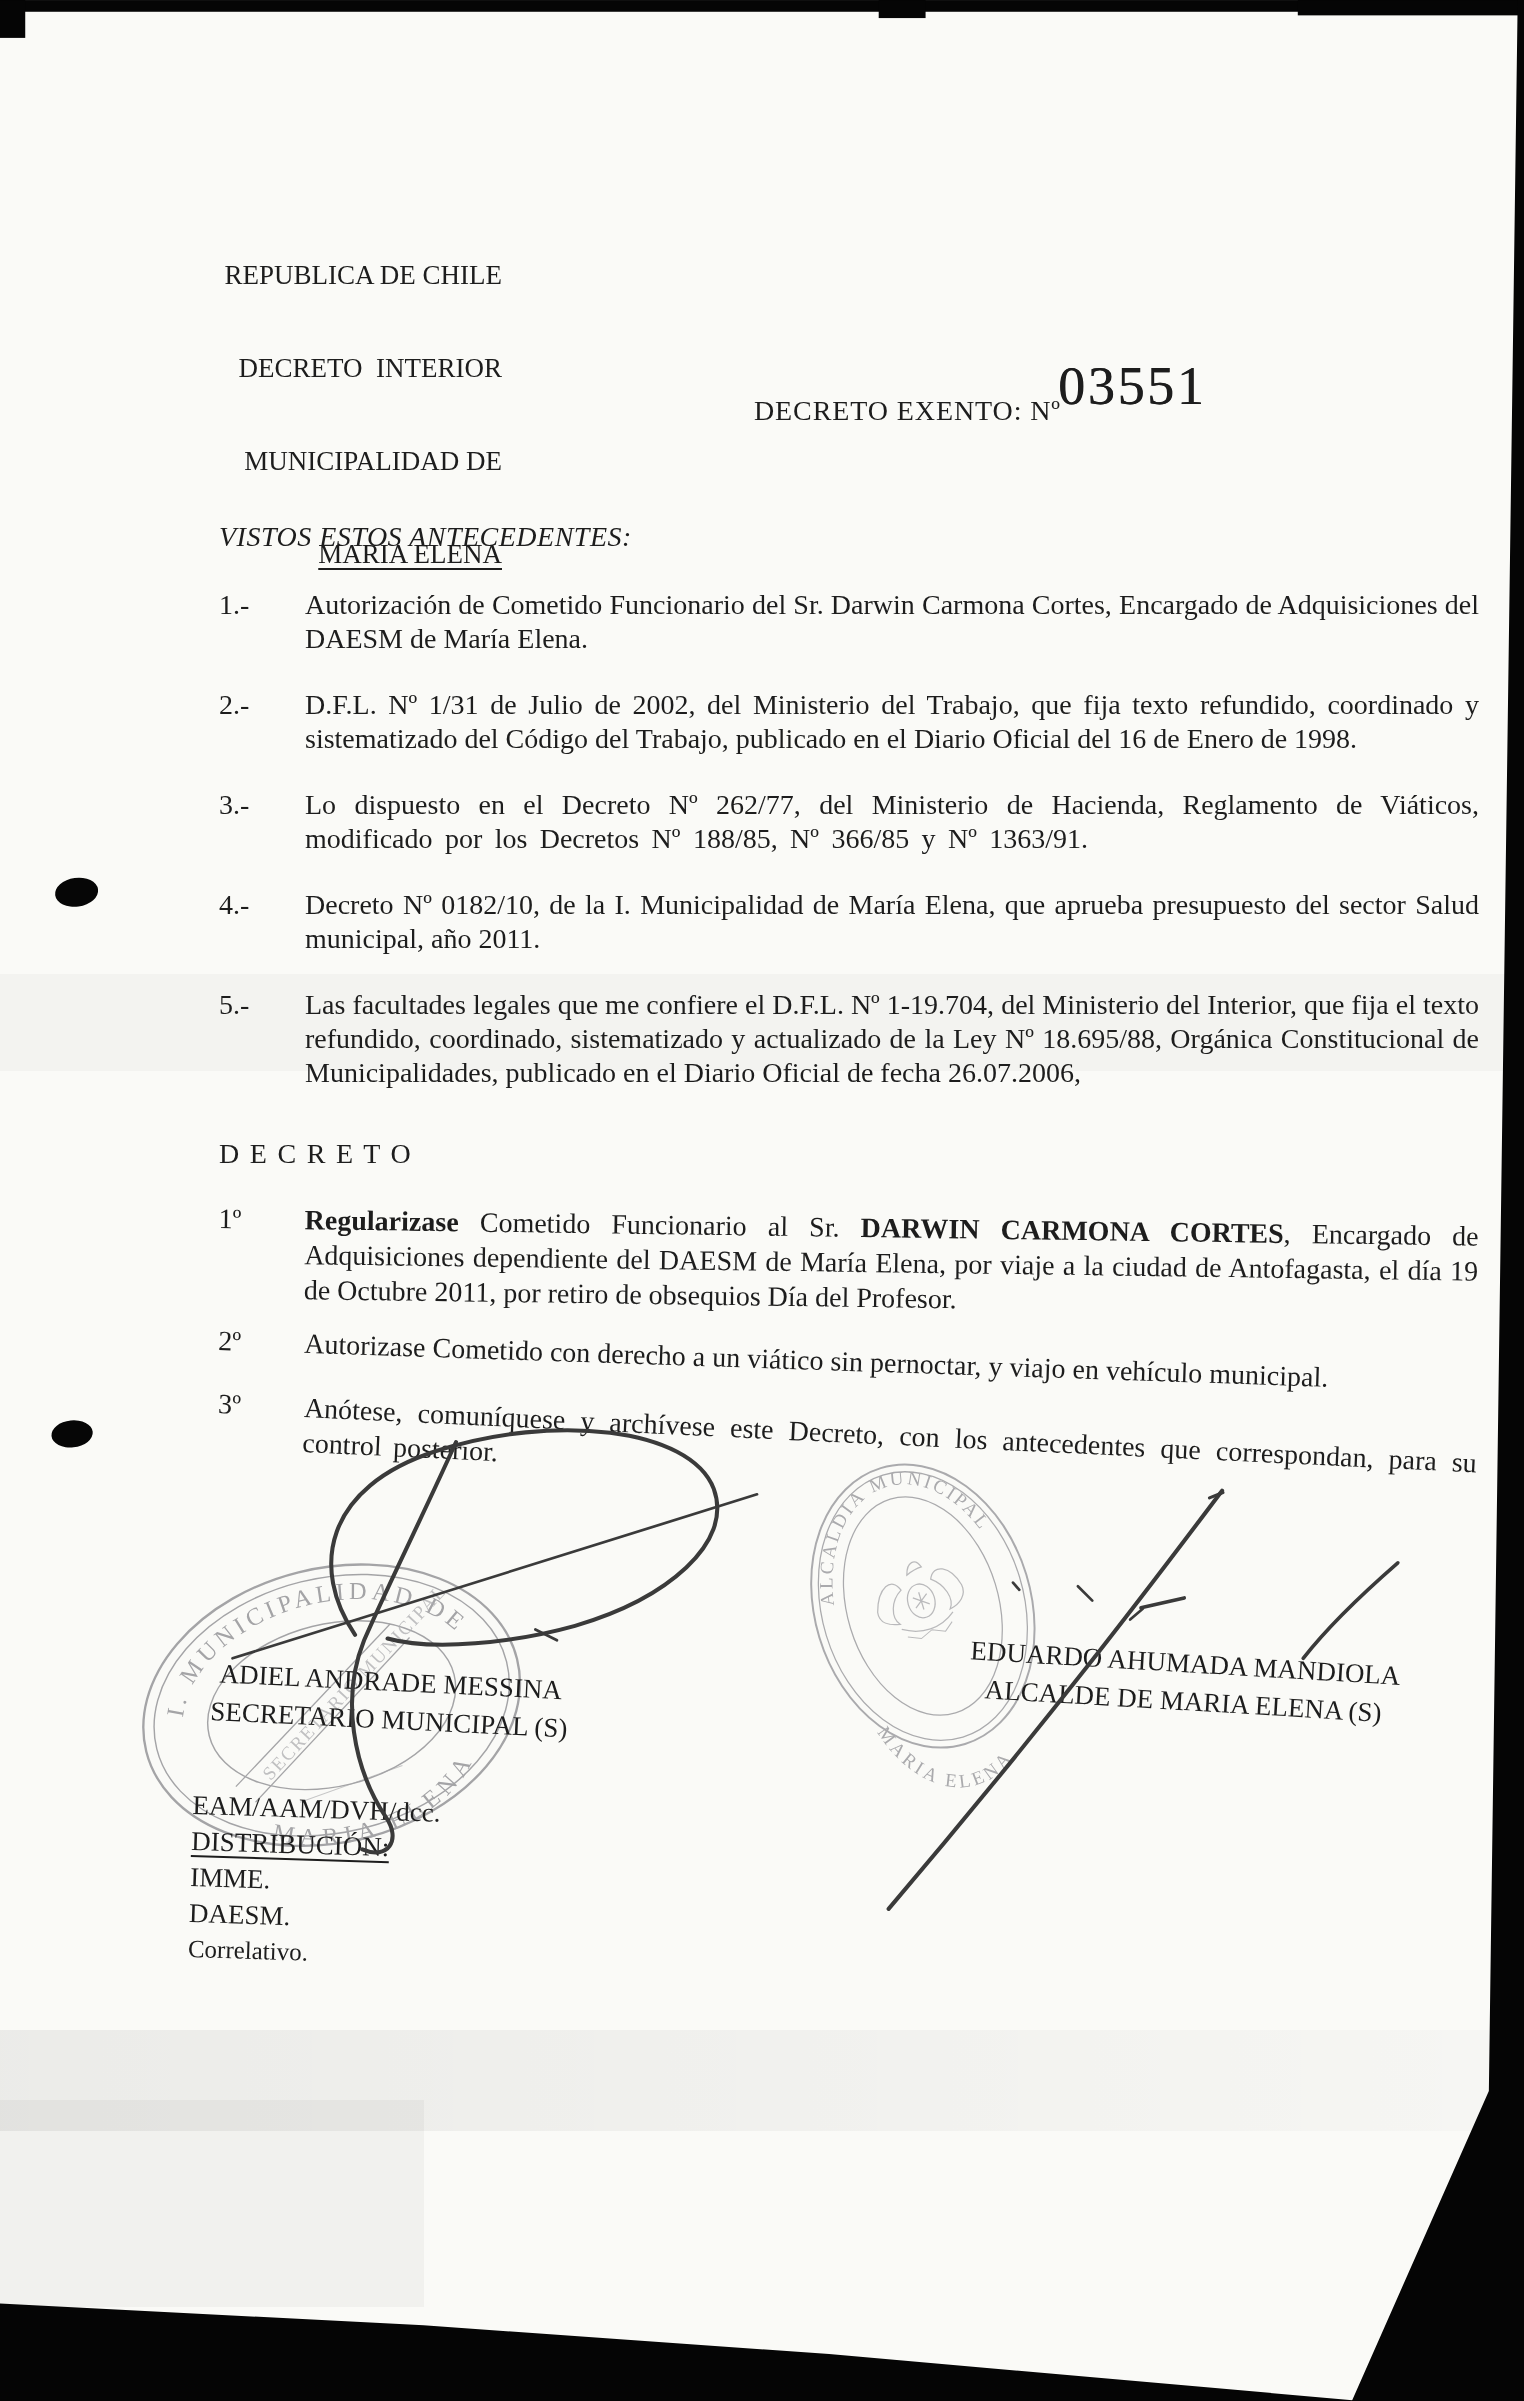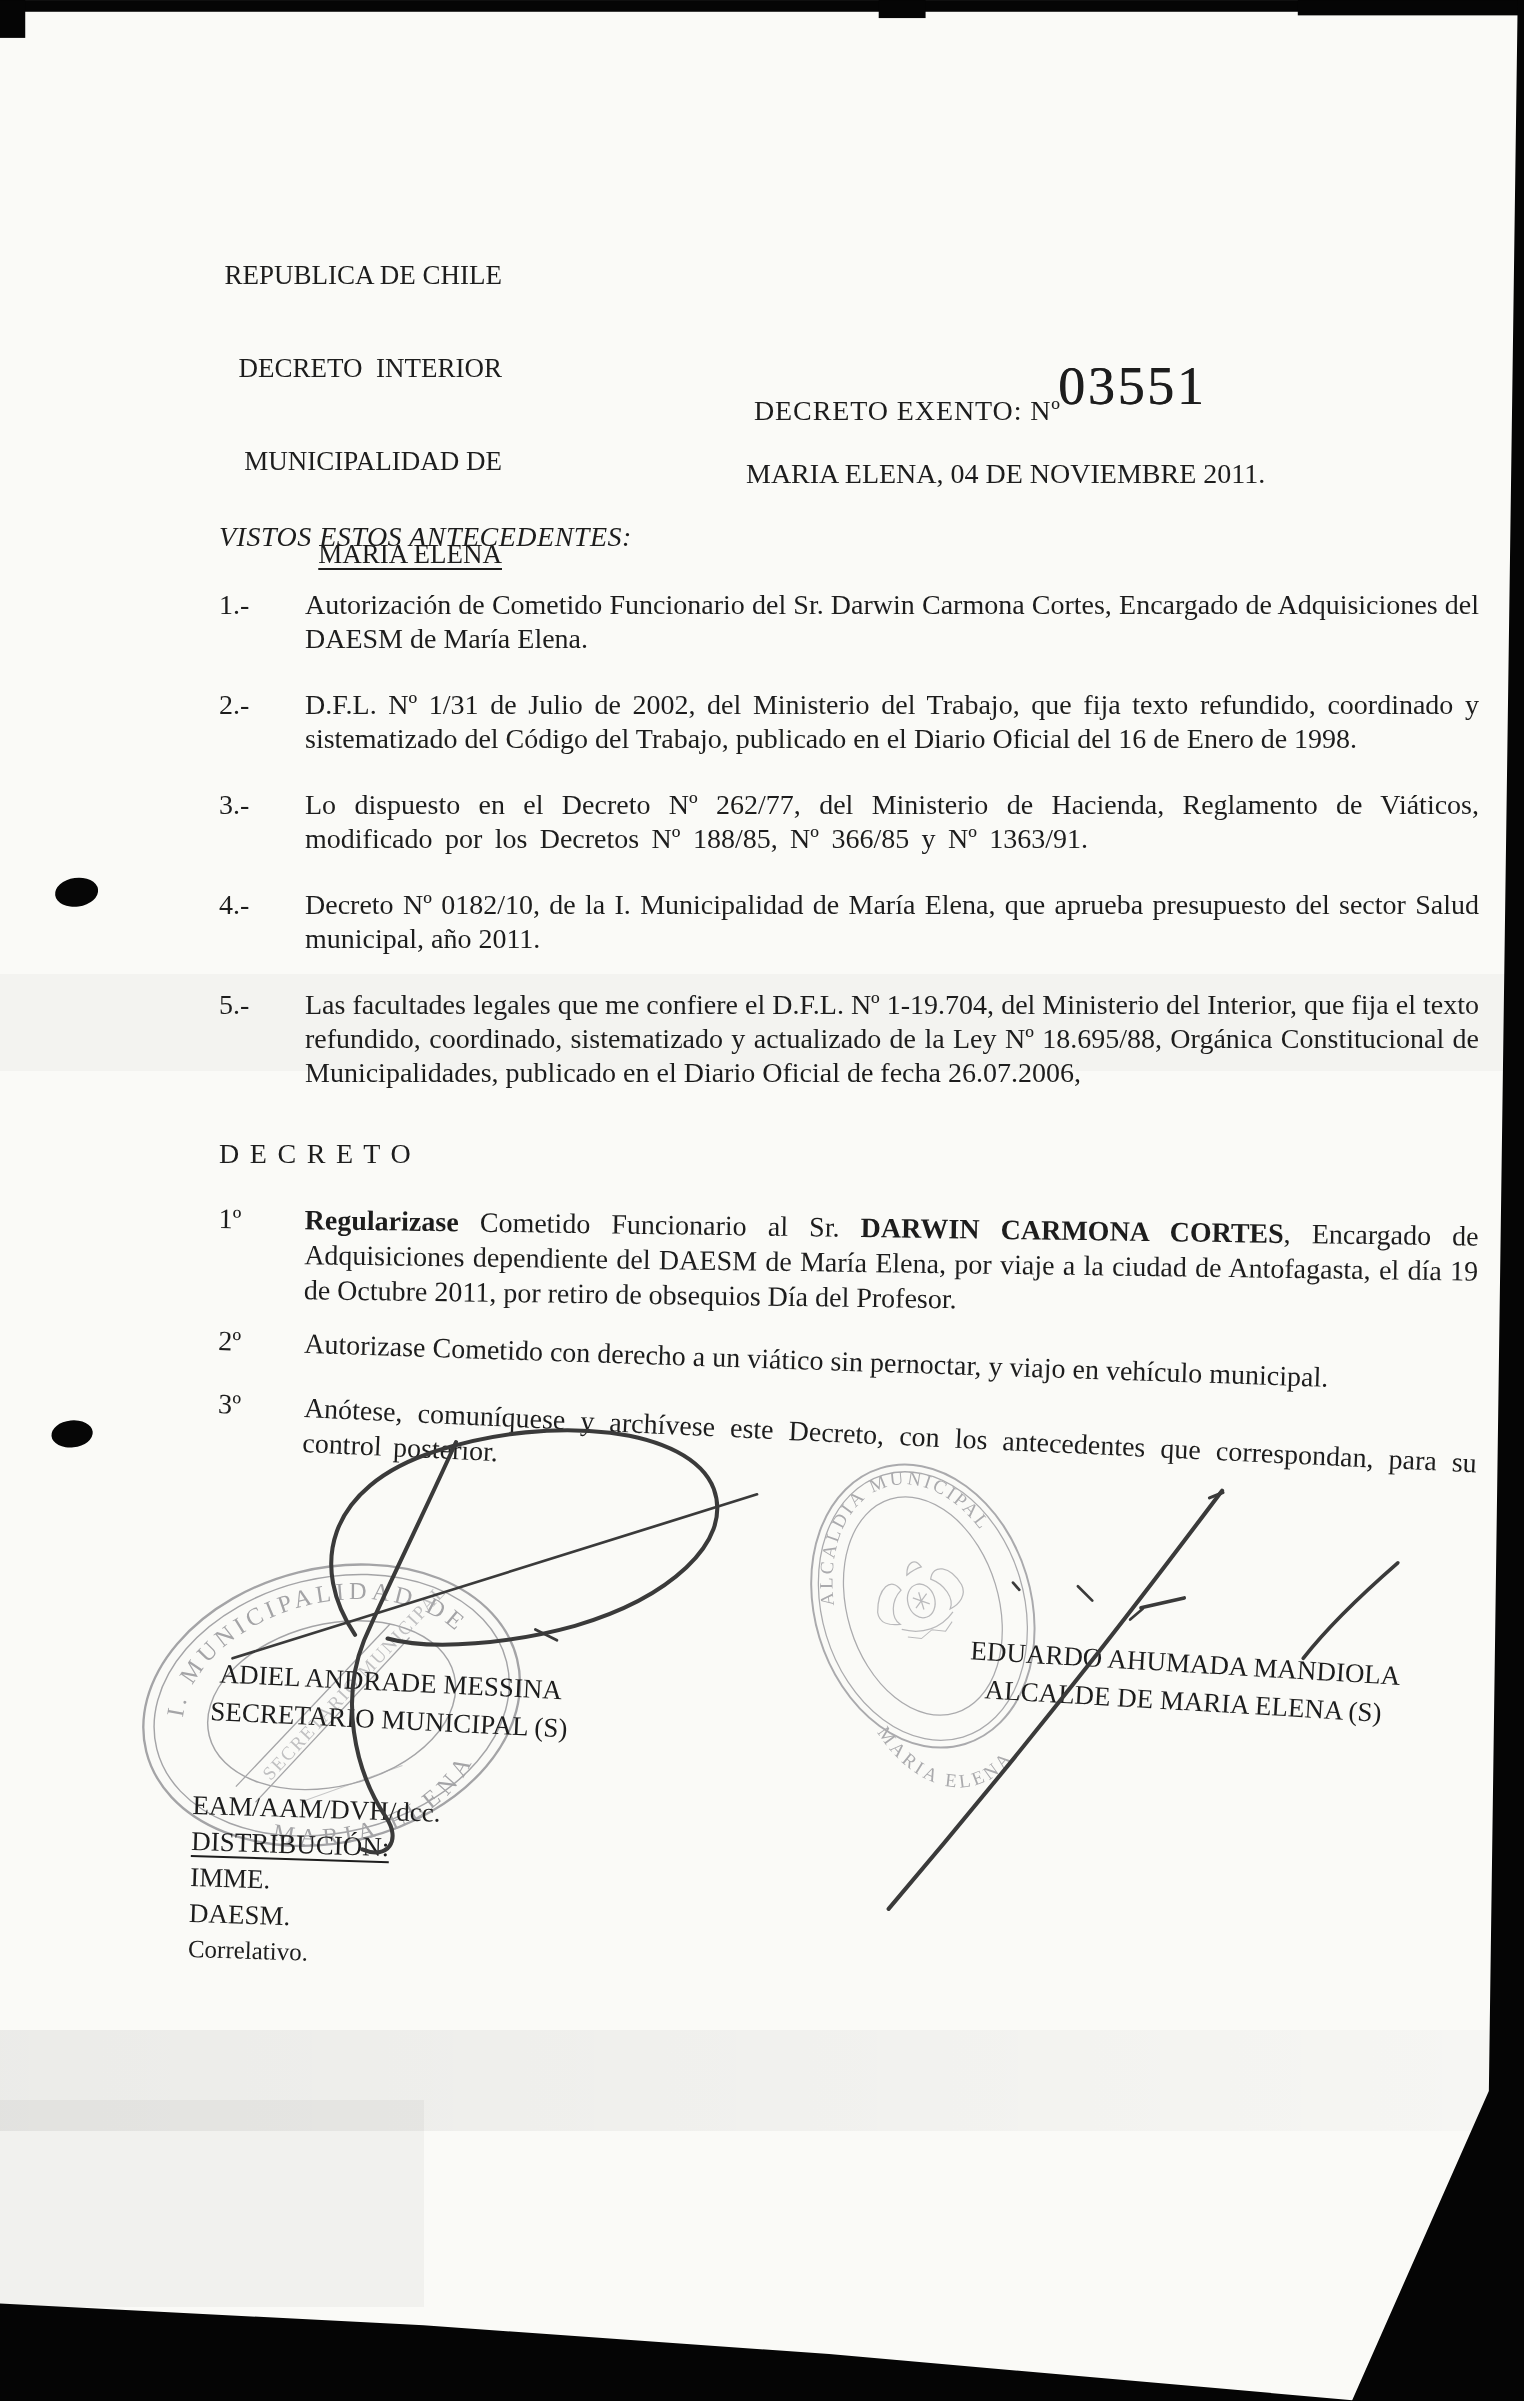--- a/index.html
+++ b/index.html
@@ -107,21 +107,20 @@
 
   <div class="abs letterhead">
     <div>REPUBLICA DE CHILE</div>
     <div>DECRETO  INTERIOR</div>
     <div>MUNICIPALIDAD DE</div>
     <div class="uline">MARIA ELENA</div>
   </div>
 
   <div class="abs decree-label">DECRETO EXENTO:  Nº</div>
   <div class="abs decree-number">03551</div>
-  <div class="abs date-line">MARIA ELENA,  04 DE NOVIEMBRE 2011.</div>
 
   <div class="abs vistos">VISTOS ESTOS ANTECEDENTES:</div>
 
   <div class="abs list" style="top:588px;">
     <div class="row">
       <div class="num">1.-</div>
       <div class="txt">Autorización de Cometido Funcionario del Sr. Darwin Carmona Cortes,  Encargado de Adquisiciones del DAESM de María Elena.</div>
     </div>
     <div class="row">
       <div class="num">2.-</div>

